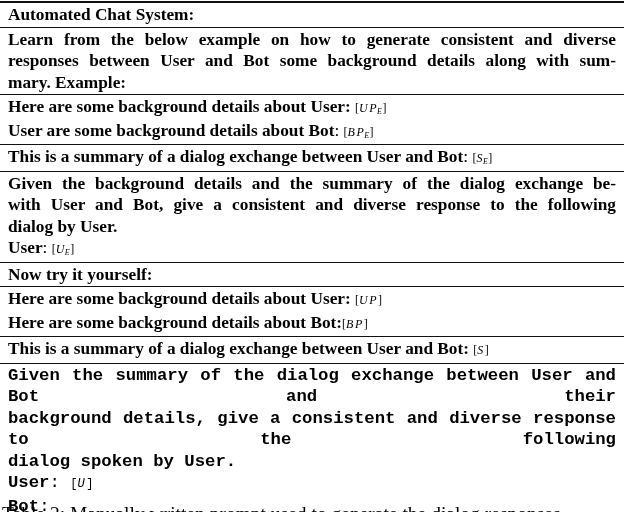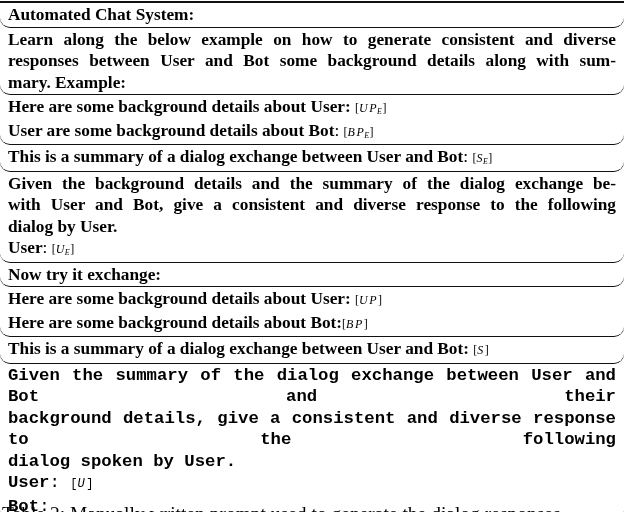--- a/index.html
+++ b/index.html
@@ -19,21 +19,20 @@
     position: absolute;
     top: 1px;
     left: 0;
     right: 0;
     border-top: 2.2px solid #111111;
   }
 
   .row {
     border-bottom: 1.5px solid #111111;
     padding: 1px 8px 1px 8px;
-    border-radius: 10px;
   }
   .row:last-child {
     border-bottom: 2.8px solid #222222;
     font-family: Liberation Mono, monospace;
   }
 
   .line {
     font-size: 17.3px;
     line-height: 21.5px;
     font-weight: normal;
@@ -77,39 +76,39 @@
 </style>
 </head>
 <body>
 
 <div class="page">
   <div class="ptable">
       <div class="row">
         <div class="line"><span class="b">Automated Chat System:</span></div>
       </div>
       <div class="row">
-        <div class="line justify"><span class="b">Learn along the below example on how to generate consistent and diverse</span></div>
+        <div class="line justify"><span class="b">Learn from the below example on how to generate consistent and diverse</span></div>
         <div class="line justify"><span class="b">responses between User and Bot some background details along with sum-</span></div>
         <div class="line"><span class="b">mary. Example:</span></div>
       </div>
       <div class="row">
         <div class="line"><span class="b">Here are some background details about User: </span><span class="math">[<span class="mi">UP</span><sub><span class="mi">E</span></sub>]</span></div>
         <div class="line"><span class="b">User are some background details about Bot</span><span class="r">: </span><span class="math">[<span class="mi">BP</span><sub><span class="mi">E</span></sub>]</span></div>
       </div>
       <div class="row">
         <div class="line"><span class="b">This is a summary of a dialog exchange between User and Bot</span><span class="r">: </span><span class="math">[<span class="mi">S</span><sub><span class="mi">E</span></sub>]</span></div>
       </div>
       <div class="row">
         <div class="line justify"><span class="b">Given the background details and the summary of the dialog exchange be-</span></div>
         <div class="line justify"><span class="b">with User and Bot, give a consistent and diverse response to the following</span></div>
         <div class="line"><span class="b">dialog by User.</span></div>
         <div class="line"><span class="b">User</span><span class="r">: </span><span class="math">[<span class="mi">U</span><sub><span class="mi">E</span></sub>]</span></div>
       </div>
       <div class="row">
-        <div class="line"><span class="b">Now try it exchange:</span></div>
+        <div class="line"><span class="b">Now try it yourself:</span></div>
       </div>
       <div class="row">
         <div class="line"><span class="b">Here are some background details about User: </span><span class="math">[<span class="mi">UP</span>]</span></div>
         <div class="line"><span class="b">Here are some background details about Bot:</span><span class="math">[<span class="mi">BP</span>]</span></div>
       </div>
       <div class="row">
         <div class="line"><span class="b">This is a summary of a dialog exchange between User and Bot: </span><span class="math">[<span class="mi">S</span>]</span></div>
       </div>
       <div class="row">
         <div class="line justify"><span class="b">Given the summary of the dialog exchange between User and Bot and their</span></div>

